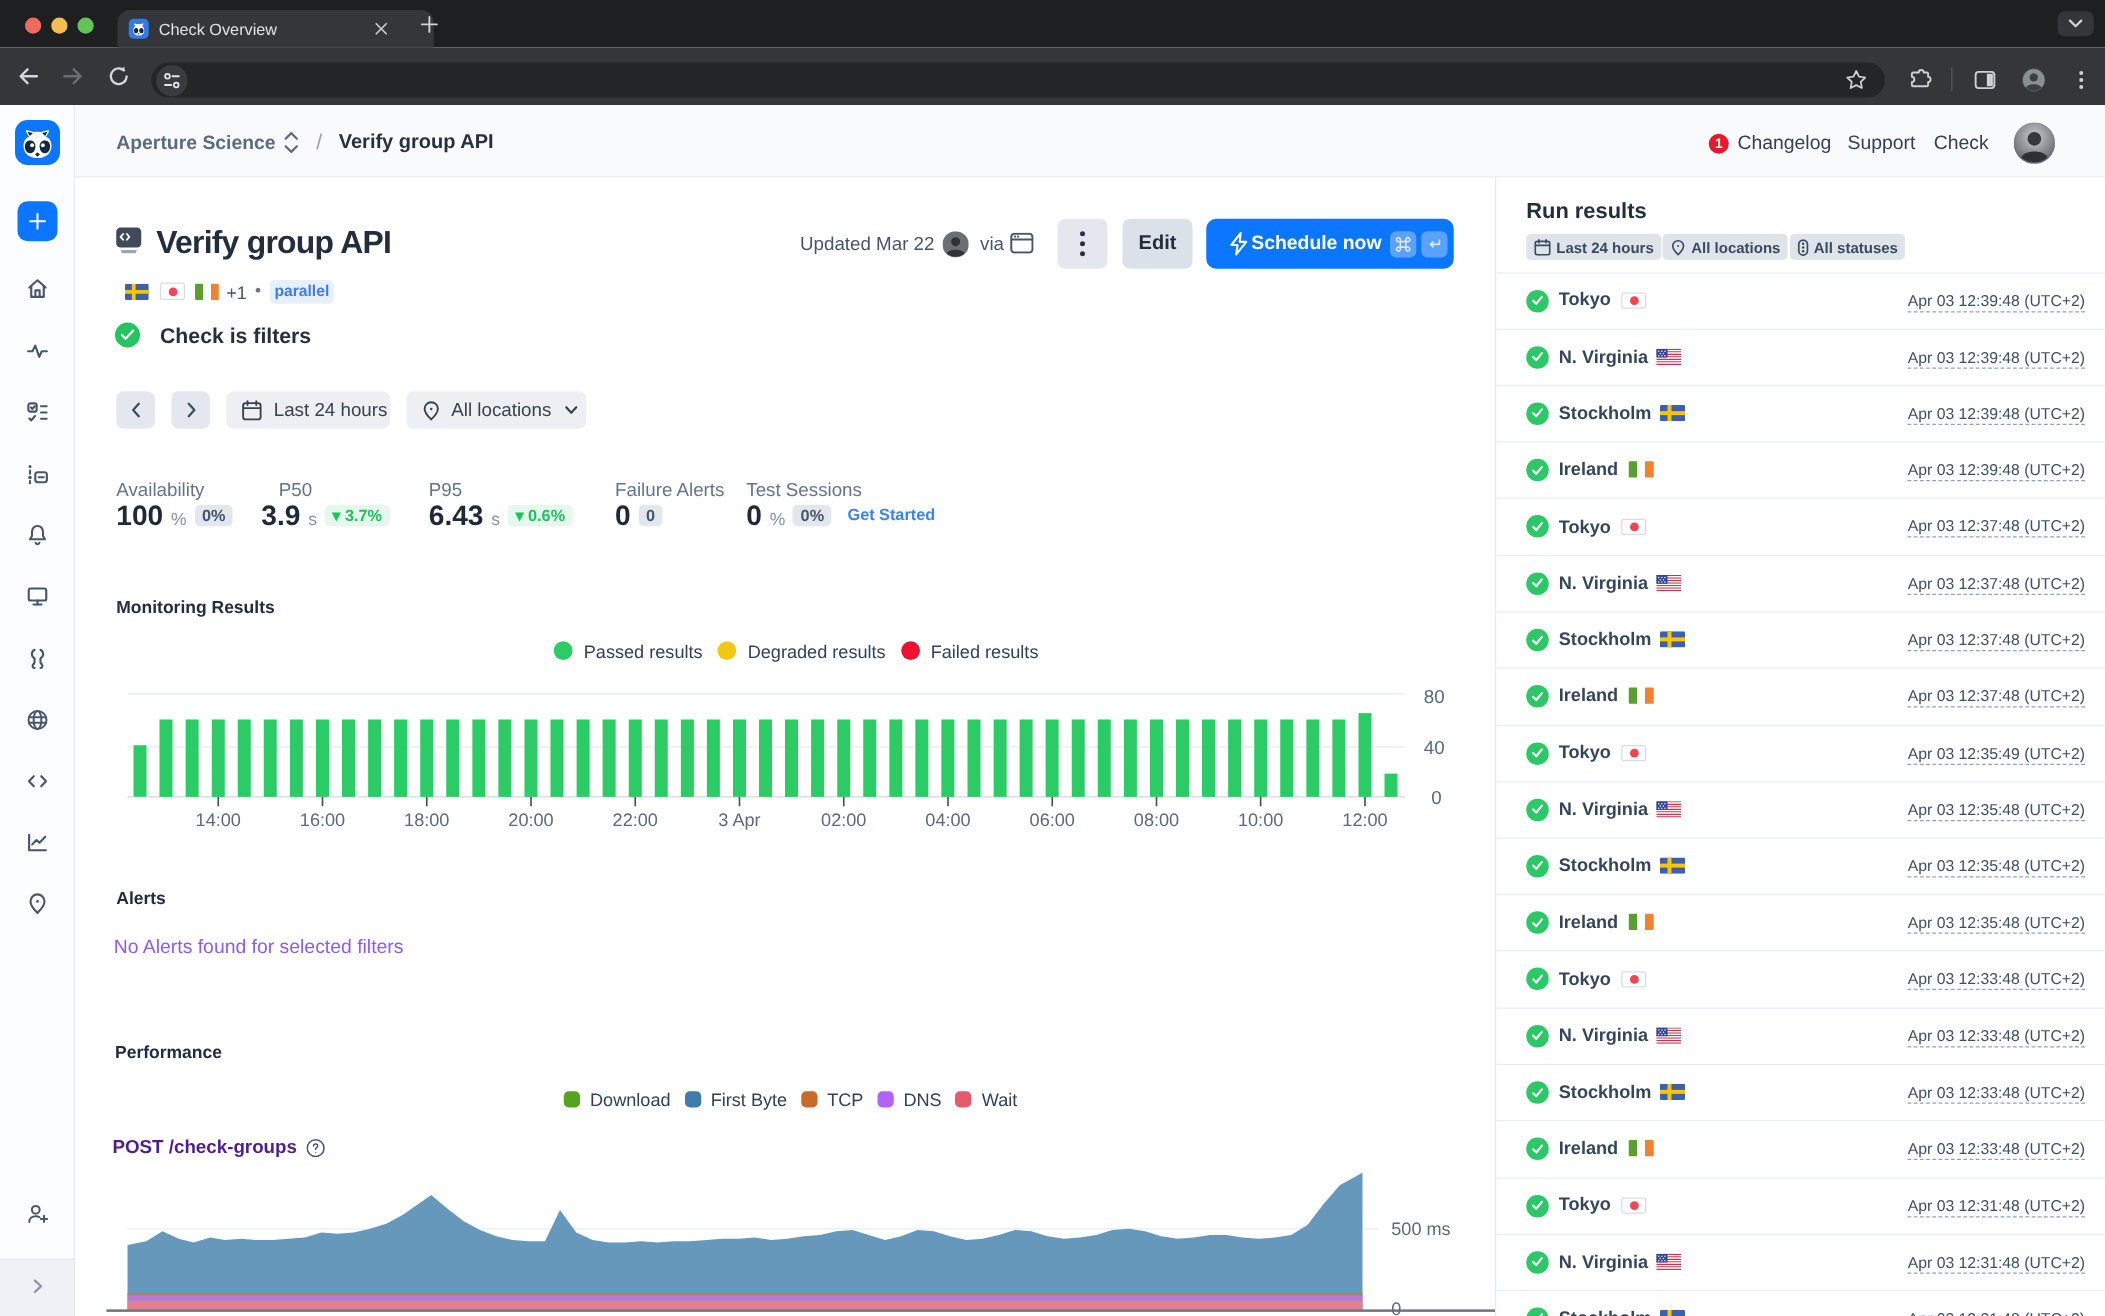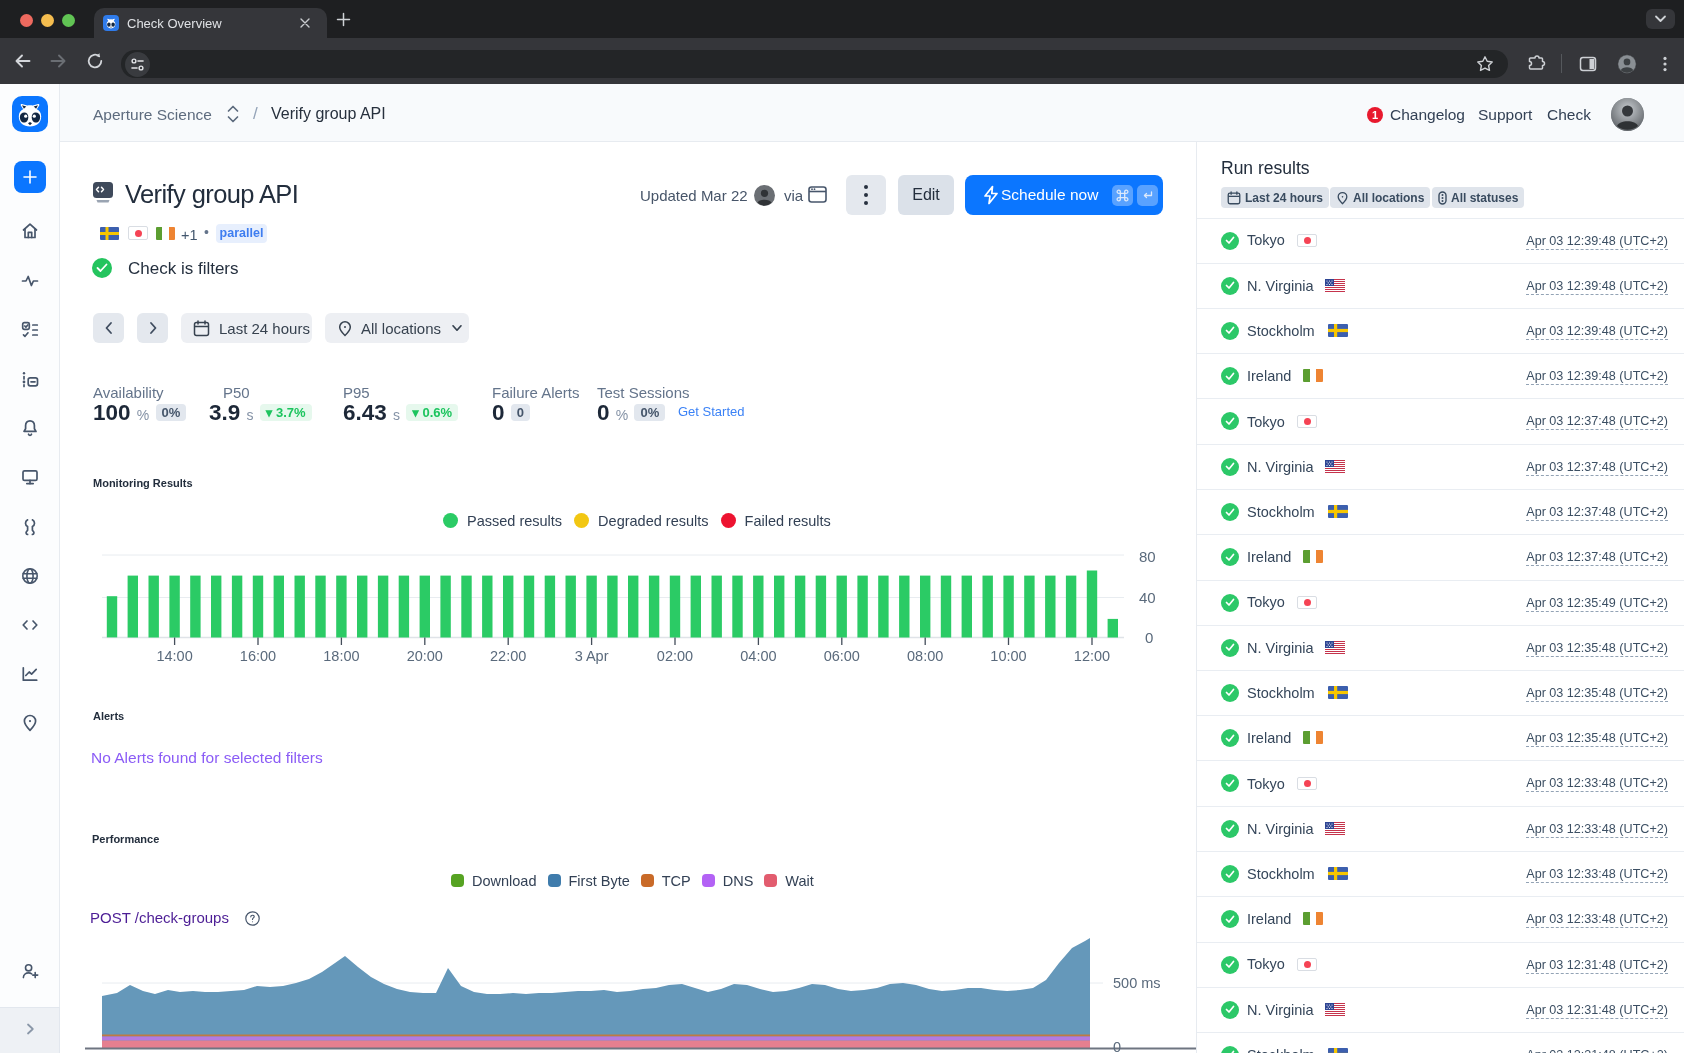--- a/index.html
+++ b/index.html
@@ -1,38 +1,38 @@
 <!DOCTYPE html>
 <html><head>
 <meta charset="utf-8">
 <style>
 *{margin:0;padding:0;box-sizing:border-box}
 html,body{width:1684px;height:1053px;overflow:hidden;background:#fff;font-family:"Liberation Sans",sans-serif}
 .abs{position:absolute}
-.b{font-weight:400}
+.b{font-weight:700}
 
 #tabstrip{position:absolute;left:0;top:0;width:1684px;height:38px;background:#1e1f21}
 .tl{position:absolute;top:14px;width:13px;height:13px;border-radius:50%}
-#tab{position:absolute;left:94px;top:8px;width:233px;height:30px;background:#35363a;border-radius:10px 10px 0 0;color:#dfe1e4;font-size:13px}
+#tab{position:absolute;left:94px;top:8px;width:253px;height:30px;background:#35363a;border-radius:10px 10px 0 0;color:#dfe1e4;font-size:13px}
 #toolbar{position:absolute;left:0;top:38px;width:1684px;height:46px;background:#35363a}
 #pill{position:absolute;left:121px;top:12px;width:1387px;height:28px;border-radius:14px;background:#232527}
 .cicon{color:#d3d6da}
 #sidebar{position:absolute;left:0;top:84px;width:60px;height:969px;background:#fcfdfe;border-right:1px solid #e7ebf0}
 #appheader{position:absolute;left:60px;top:84px;width:1624px;height:58px;background:#f8fafc;border-bottom:1px solid #e7ebf0}
 #runpanel{position:absolute;left:1196px;top:142px;width:488px;height:911px;background:#fff;border-left:1px solid #e7ebf0}
 .sic{position:absolute;left:20px;width:20px;height:20px;color:#47566b}
 .btn-gray{position:absolute;background:#e4e8ee;border-radius:6px}
 .chipg{position:absolute;background:#edeff3;border-radius:6px;color:#37424f;font-size:15px;display:flex;align-items:center;font-weight:400;white-space:nowrap}
 .badge{display:inline-block;border-radius:4px;font-size:13px;font-weight:700;padding:1px 6px;vertical-align:3px}
 .badge-gray{background:#e2e7ee;color:#45556a}
 .badge-green{background:#e6f8ed;color:#1cc45e}
 .statlab{position:absolute;font-size:15px;color:#64748b}
 .statnum{position:absolute;font-size:22.5px;font-weight:700;color:#1d2838}
 .statnum .suf{font-size:14px;color:#8492a6;font-weight:400}
-.h2{position:absolute;font-size:11px;font-weight:700;color:#232e3d}
+.h2{position:absolute;font-size:14px;font-weight:700;color:#232e3d}
 .ldot{display:inline-block;width:15px;height:15px;border-radius:50%;vertical-align:-2px;margin-right:9px}
 .lsq{display:inline-block;width:13px;height:13px;border-radius:4px;vertical-align:-1px;margin-right:8px}
 .leg{position:absolute;font-size:14.5px;color:#334155}
 .leg span.t{margin-right:12px}
 
 .chip{position:absolute;top:0;height:21px;background:#dfe4eb;border-radius:4px;color:#394b5f;font-size:12px;font-weight:700;display:flex;align-items:center;padding:0 6px;gap:4px;white-space:nowrap}
 .f-jp{background:#fff;border:1px solid #d9dde3}
 .f-ie{background:linear-gradient(90deg,#5c9e31 33.3%,#fff 33.3%,#fff 66.7%,#ee8432 66.7%)}
 </style>
 </head>

